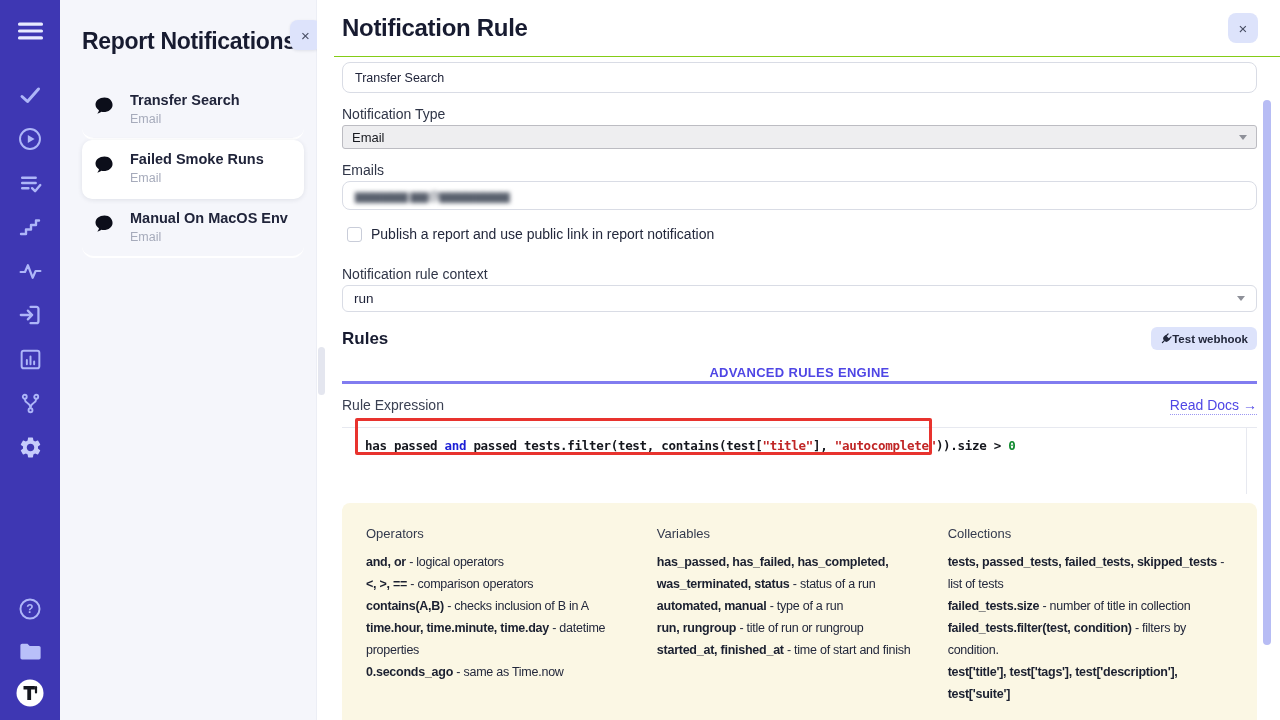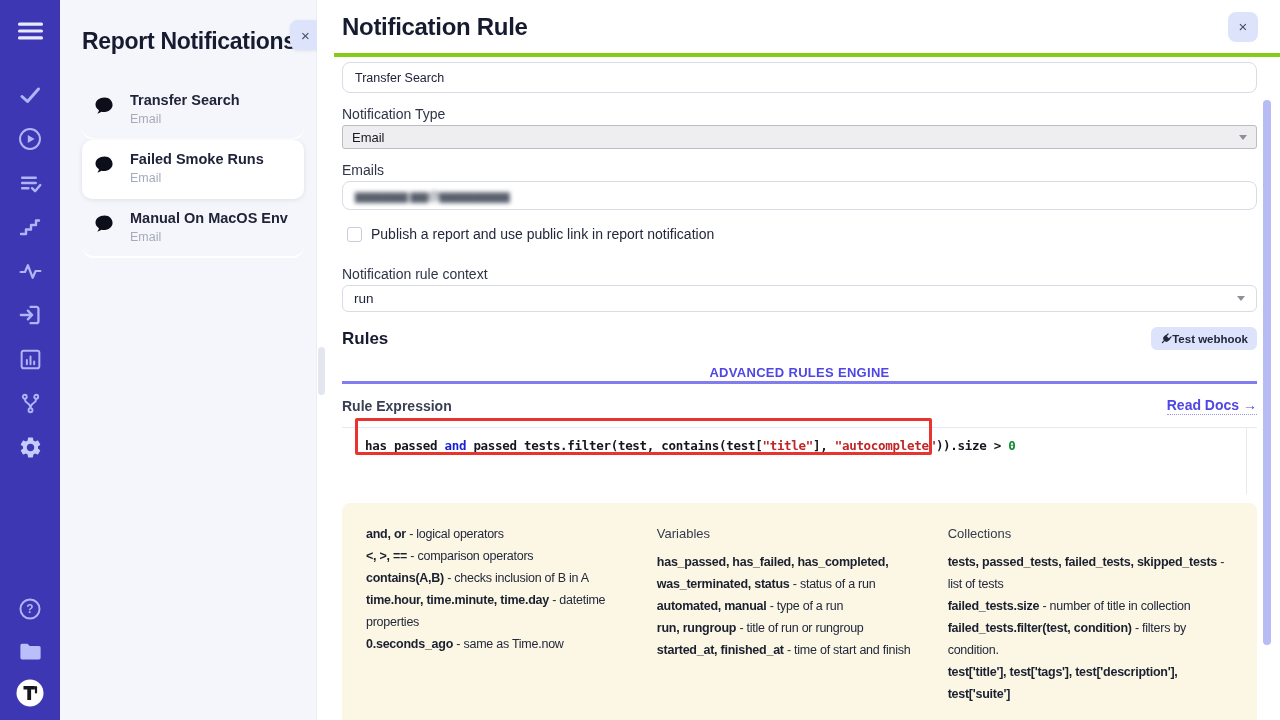--- a/index.html
+++ b/index.html
@@ -33,21 +33,21 @@
   .bubble { flex-shrink:0; margin-top:3px; }
   .ni-title { font-size:14.5px; font-weight:700; color:#20243a; }
   .ni-sub { font-size:12.5px; color:#a6abbb; margin-top:4px; }
 
   
   .gutter { width:17px; background:#fff; position:relative; flex-shrink:0; }
   .gutter-thumb { position:absolute; left:1px; top:347px; width:7px; height:48px; background:#e4e6ef; border-radius:4px; }
 
   
   .main-panel { flex:1; background:#fff; position:relative; overflow:hidden; }
-  .main-head { height:57px; border-bottom:4px solid #84cc16; display:flex; align-items:center; padding:0 22px 0 8px; }
+  .main-head { height:57px; border-bottom:1px solid #84cc16; display:flex; align-items:center; padding:0 22px 0 8px; }
   .main-title { font-size:24px; font-weight:800; letter-spacing:-0.3px; color:#171b30; }
   .main-close { margin-left:auto; width:30px; height:30px; border:none; border-radius:8px; background:#dde3fb;
                 color:#474d63; font-size:15px; line-height:1; cursor:pointer; }
   .main-body { padding:5px 23px 0 8px; }
 
   .text-input { width:100%; height:31px; border:1px solid #d9dce5; border-radius:8px; padding:0 12px;
                 font-size:12.5px; color:#20243a; font-family:"Liberation Sans", sans-serif; background:#fff; }
   .field-label { margin-top:13px; font-size:14px; color:#2f3547; }
   .select { margin-top:3px; display:flex; align-items:center; cursor:pointer; }
   .select-native { height:24px; background:#eeeef0; border:1px solid #bcbcc2; border-radius:3px;
@@ -69,21 +69,21 @@
   .rules-heading { font-size:17px; font-weight:800; color:#171b30; }
   .webhook-btn { margin-left:auto; display:flex; align-items:center; background:#dde3fb; border:none;
                  border-radius:6px; height:23px; padding:0 9px; font-size:11.5px; font-weight:600; color:#23283c;
                  cursor:pointer; font-family:"Liberation Sans", sans-serif; }
   .webhook-btn svg { transform:rotate(45deg); }
 
   .tabbar { margin-top:13px; text-align:center; border-bottom:3px solid #817cf0; }
   .tab { display:inline-block; font-size:13px; font-weight:700; letter-spacing:0.3px; color:#4f46e5;
          cursor:pointer; }
 
-  .expr-row { margin-top:13px; display:flex; align-items:center;font-weight:bold; }
+  .expr-row { margin-top:13px; display:flex; align-items:flex-start; }
   .expr-label { font-size:14px; color:#3a4052; }
   .read-docs { margin-left:auto; font-size:14px; color:#4f46e5; text-decoration:none;
                border-bottom:1px dotted #9b97f2; padding-bottom:1px; cursor:pointer; }
 
   .editor { margin-top:12px; position:relative; height:66px; border-top:1px solid #e7e9f0; }
   .editor-gutterline { position:absolute; right:10px; top:0; height:66px; border-left:1px solid #e7e9f0; }
   .code-line { padding:10px 0 0 23px; font-family:"DejaVu Sans Mono", monospace; font-size:12.5px;
                font-weight:600; letter-spacing:-0.3px; color:#15171e; white-space:pre; }
   .tok-kw { color:#1b1ed6; font-weight:700; }
   .tok-str { color:#c02626; }
@@ -287,20 +287,21 @@
       </div>
 
       <div class="editor">
         <div class="editor-gutterline"></div>
         <div class="code-line"><span class="tok-plain">has_passed </span><span class="tok-kw">and</span><span class="tok-plain"> passed_tests.filter(test, contains(test[</span><span class="tok-str">"title"</span><span class="tok-plain">], </span><span class="tok-str">"autocomplete"</span><span class="tok-plain">)).size &gt; </span><span class="tok-num">0</span></div>
         <div class="annotation"></div>
       </div>
 
       <div class="help-panel">
           <div class="help-col">
+            <div class="help-header">Operators</div>
             <div class="help-entry"><b>and, or</b><span> - logical operators</span></div>
             <div class="help-entry"><b>&lt;, &gt;, ==</b><span> - comparison operators</span></div>
             <div class="help-entry"><b>contains(A,B)</b><span> - checks inclusion of B in A</span></div>
             <div class="help-entry"><b>time.hour, time.minute, time.day</b><span> - datetime properties</span></div>
             <div class="help-entry"><b>0.seconds_ago</b><span> - same as Time.now</span></div>
           </div>
           <div class="help-col">
             <div class="help-header">Variables</div>
             <div class="help-entry"><b>has_passed, has_failed, has_completed, was_terminated, status</b><span> - status of a run</span></div>
             <div class="help-entry"><b>automated, manual</b><span> - type of a run</span></div>

